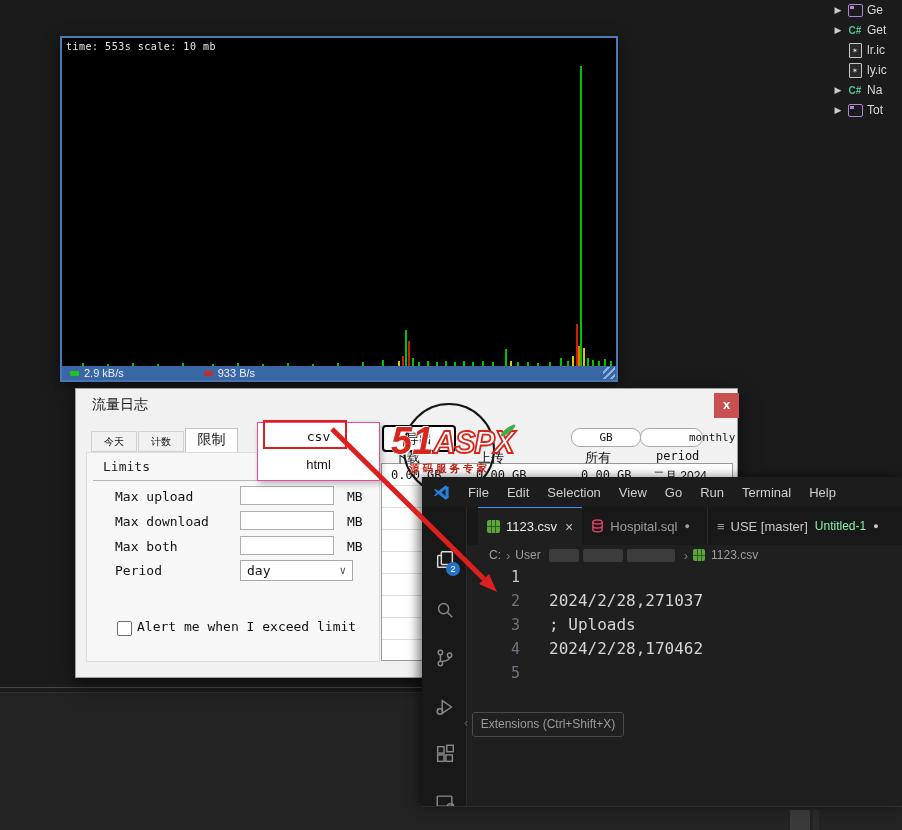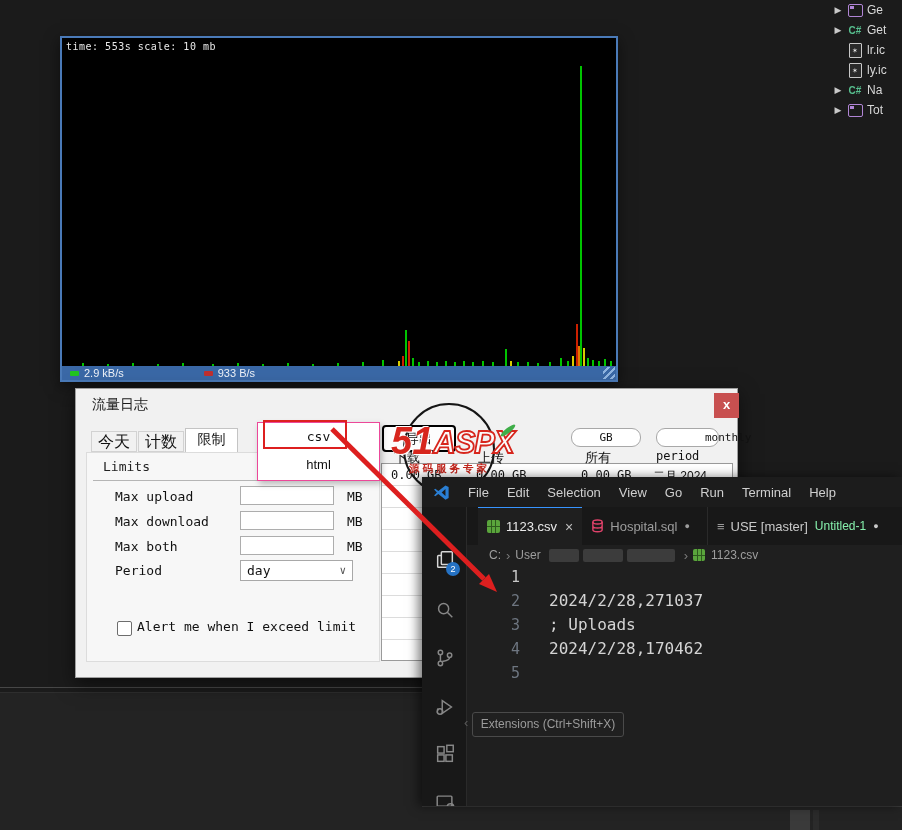--- a/index.html
+++ b/index.html
@@ -42,21 +42,21 @@
   .grip{position:absolute;right:1px;bottom:1px;width:12px;height:12px;
         background:repeating-linear-gradient(135deg,transparent 0 3px,#8fb4e0 3px 5px);}
 
   
   .dialog{left:75px;top:388px;width:663px;height:290px;background:#f1f1f1;border:1px solid #9f9f9f;
           box-sizing:border-box;box-shadow:0 6px 18px rgba(0,0,0,.55);color:#111;}
   .dlg-title{position:absolute;left:16px;top:7px;font-size:14px;color:#1a1a1a;}
   .dlg-close{position:absolute;left:638px;top:4px;width:25px;height:25px;background:#c85050;color:#fff;
              font-size:13px;font-weight:bold;text-align:center;line-height:24px;cursor:default;}
   .dlg-tab{position:absolute;top:42px;height:21px;width:46px;background:#f1f1f1;border:1px solid #d2d2d2;
-           box-sizing:border-box;font-size:16px;text-align:center;line-height:20px;}
+           box-sizing:border-box;font-size:10px;text-align:center;line-height:20px;}
   .dlg-tab.t1{left:15px;} .dlg-tab.t2{left:62px;}
   .dlg-tab.active{left:109px;top:39px;width:53px;height:25px;background:#fff;border-color:#c4c4c4;
                   border-bottom:none;font-size:14px;}
   .dlg-panel{position:absolute;left:10px;top:63px;width:294px;height:210px;background:#f7f7f7;
              border:1px solid #dcdcdc;box-sizing:border-box;}
   .grp-label{position:absolute;left:16px;top:6px;font-size:13px;color:#222;}
   .grp-line{position:absolute;left:6px;top:27px;width:282px;height:1px;background:#b5b5b5;}
   .lim-label{position:absolute;left:28px;font-size:13px;color:#111;}
   .lim-input{position:absolute;left:153px;width:94px;height:19px;border:1px solid #adadad;background:#fff;
              box-sizing:border-box;font-size:12px;padding:0 3px;outline:none;}
@@ -70,21 +70,21 @@
   .dlg-table{position:absolute;left:305px;top:74px;width:352px;height:198px;background:#fff;
              border:1px solid #9a9a9a;box-sizing:border-box;
              background-image:repeating-linear-gradient(to bottom,transparent 0 21px,#dcdcdc 21px 22px);}
   .stat-h{position:absolute;top:60px;font-size:13px;color:#111;}
   .stat-v{position:absolute;top:79px;font-size:12px;color:#111;}
   .btn-export{position:absolute;left:306px;top:36px;width:74px;height:27px;background:#fdfdfd;
               border:2px solid #000000;border-radius:4px;box-sizing:border-box;font-size:13px;
               text-align:center;line-height:23px;color:#111;}
   .btn-pill{position:absolute;top:39px;height:19px;background:#fff;border:1px solid #a8a8a8;
             border-radius:9px;box-sizing:border-box;font-size:11px;text-align:center;line-height:17px;color:#111;}
-  .btn-gb{left:495px;width:70px;border-radius:9px;} .btn-monthly{left:580px;width:63px;padding-left:48px;}
+  .btn-gb{left:495px;width:70px;border-radius:9px;} .btn-monthly{left:564px;width:63px;padding-left:48px;}
   .dd-menu{position:absolute;left:181px;top:33px;width:121px;height:57px;background:#fff;
            border:1px solid #ec4899;box-shadow:2px 3px 6px rgba(0,0,0,.25);}
   .dd-item{height:28px;font-size:13px;text-align:center;line-height:28px;color:#111;}
 
   
   .wm{z-index:20;}
   .wm-circle{left:403px;top:403px;width:92px;height:92px;border:2.5px solid #161616;border-radius:50%;
              box-sizing:border-box;}
   .wm-logo{left:391px;top:424px;display:flex;align-items:flex-end;font-style:italic;font-weight:900;
            font-family:"Liberation Sans", sans-serif;}

